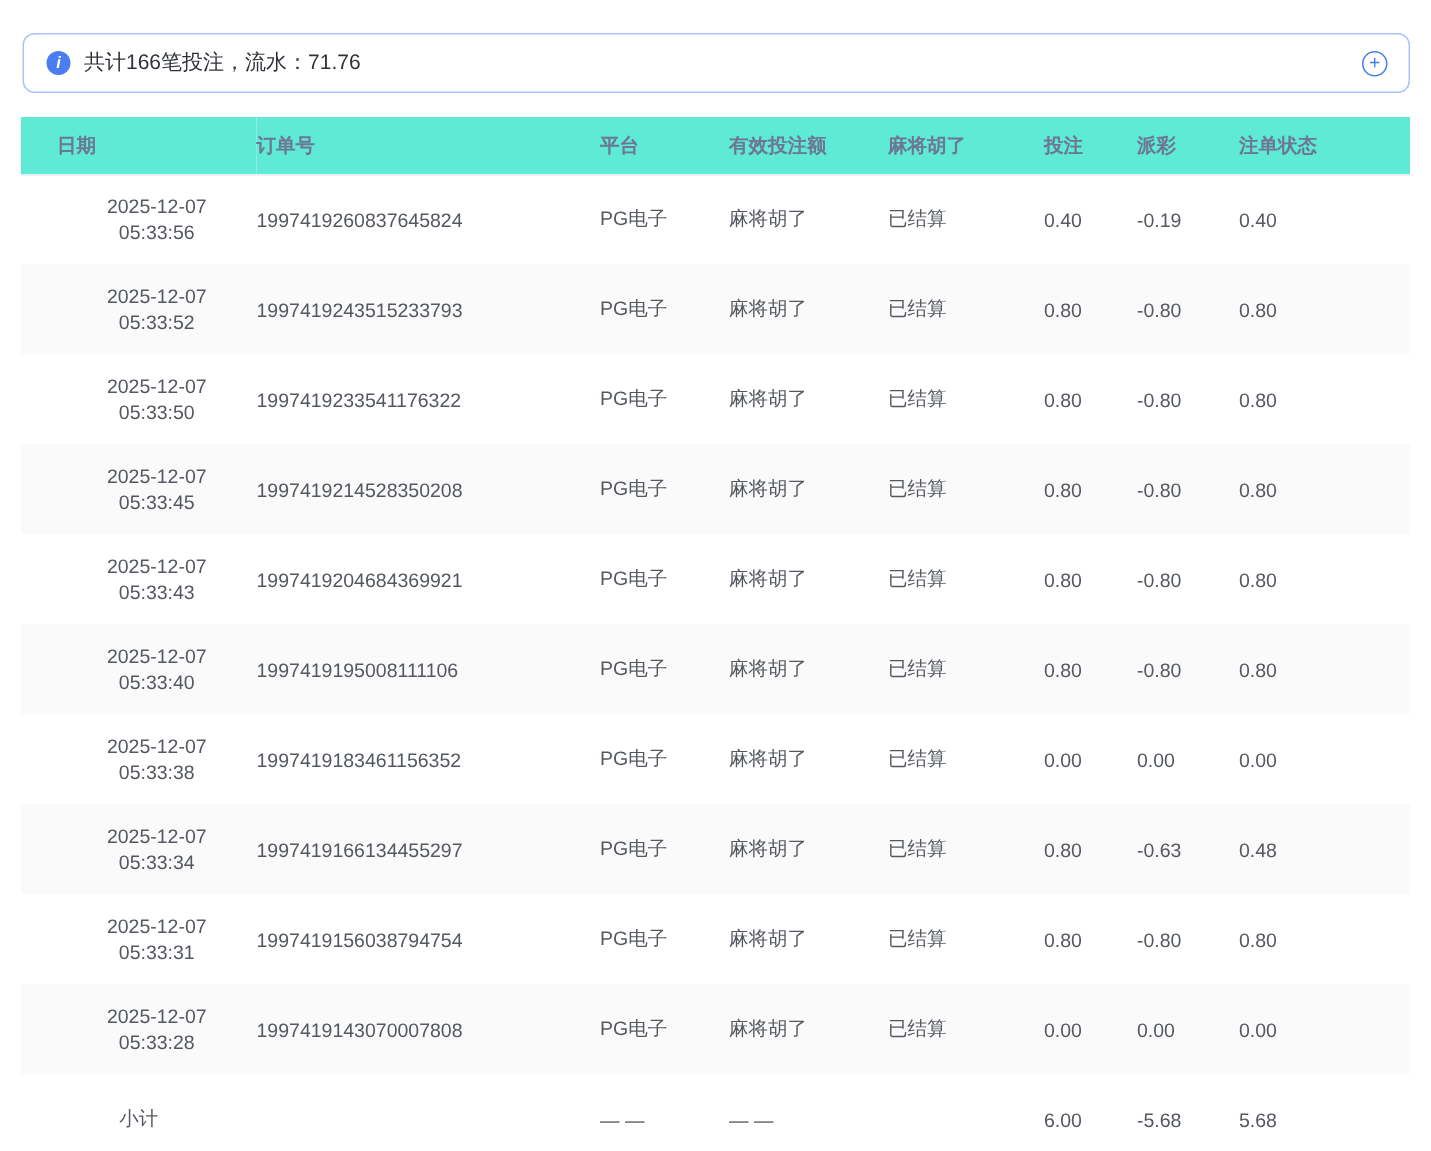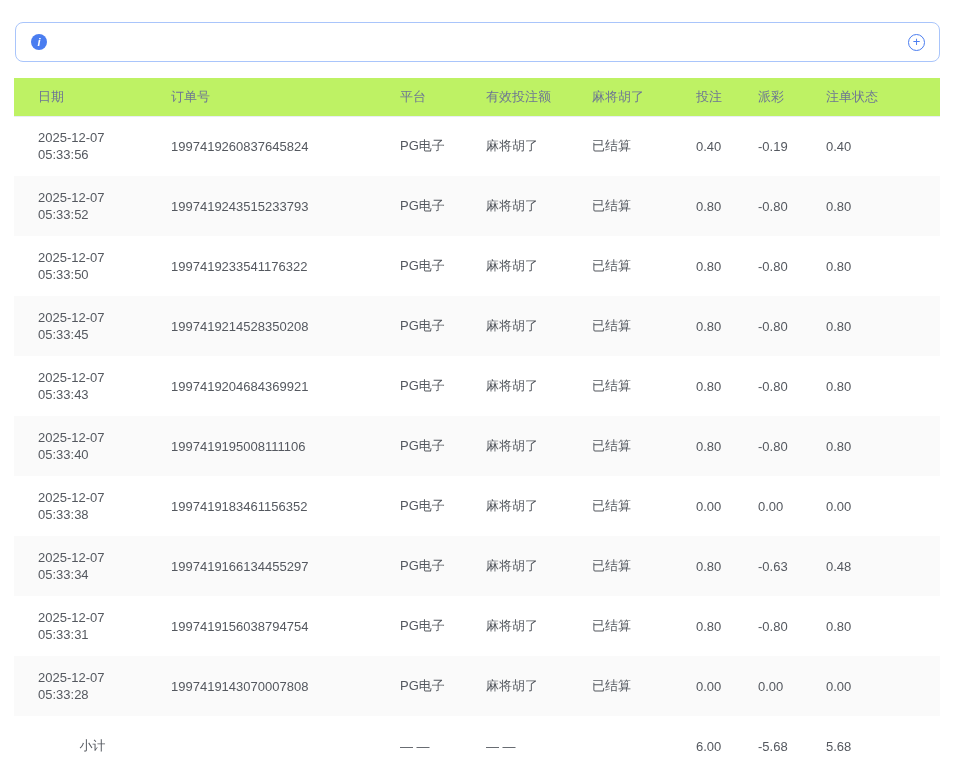--- a/index.html
+++ b/index.html
@@ -63,56 +63,57 @@
   }
 
   
   .records-table {
     width: 926px;
     margin: 0 14px;
     border-collapse: collapse;
     table-layout: fixed;
   }
   .records-table thead th {
-    background: #bef264;
+    background: #5eead4;
     height: 38px;
     font-size: 13px;
-    font-weight: 400;
+    font-weight: 700;
     color: #6d7693;
     text-align: left;
     padding: 0;
     border-bottom: 1px solid #e9edf5;
     white-space: nowrap;
   }
   .records-table thead th:first-child { padding-left: 24px; }
 
   .records-table tbody td,
   .records-table tfoot td {
     height: 60px;
     font-size: 13px;
     color: #54585f;
     text-align: left;
     padding: 0;
     vertical-align: middle;
     white-space: nowrap;
   }
-  .records-table tbody td:first-child { padding-left: 24px; }
+  .records-table tbody td:first-child { padding-left: 24px; text-align: center; }
   .records-table tbody tr:nth-child(even) { background: #fafafa; }
 
   .date-line { display: block; line-height: 17px; }
 
   .subtotal-label-cell { text-align: center !important; }
 </style>
 </head>
 <body>
 
 <div class="page">
 
   <div class="summary-bar">
     <span class="info-icon">i</span>
+    <span class="summary-text">共计166笔投注，流水：71.76</span>
     <button class="expand-btn">
       <span class="plus-icon">+</span>
     </button>
   </div>
 
   <table class="records-table">
     <colgroup>
       <col style="width:157px">
       <col style="width:229px">
       <col style="width:86px">

